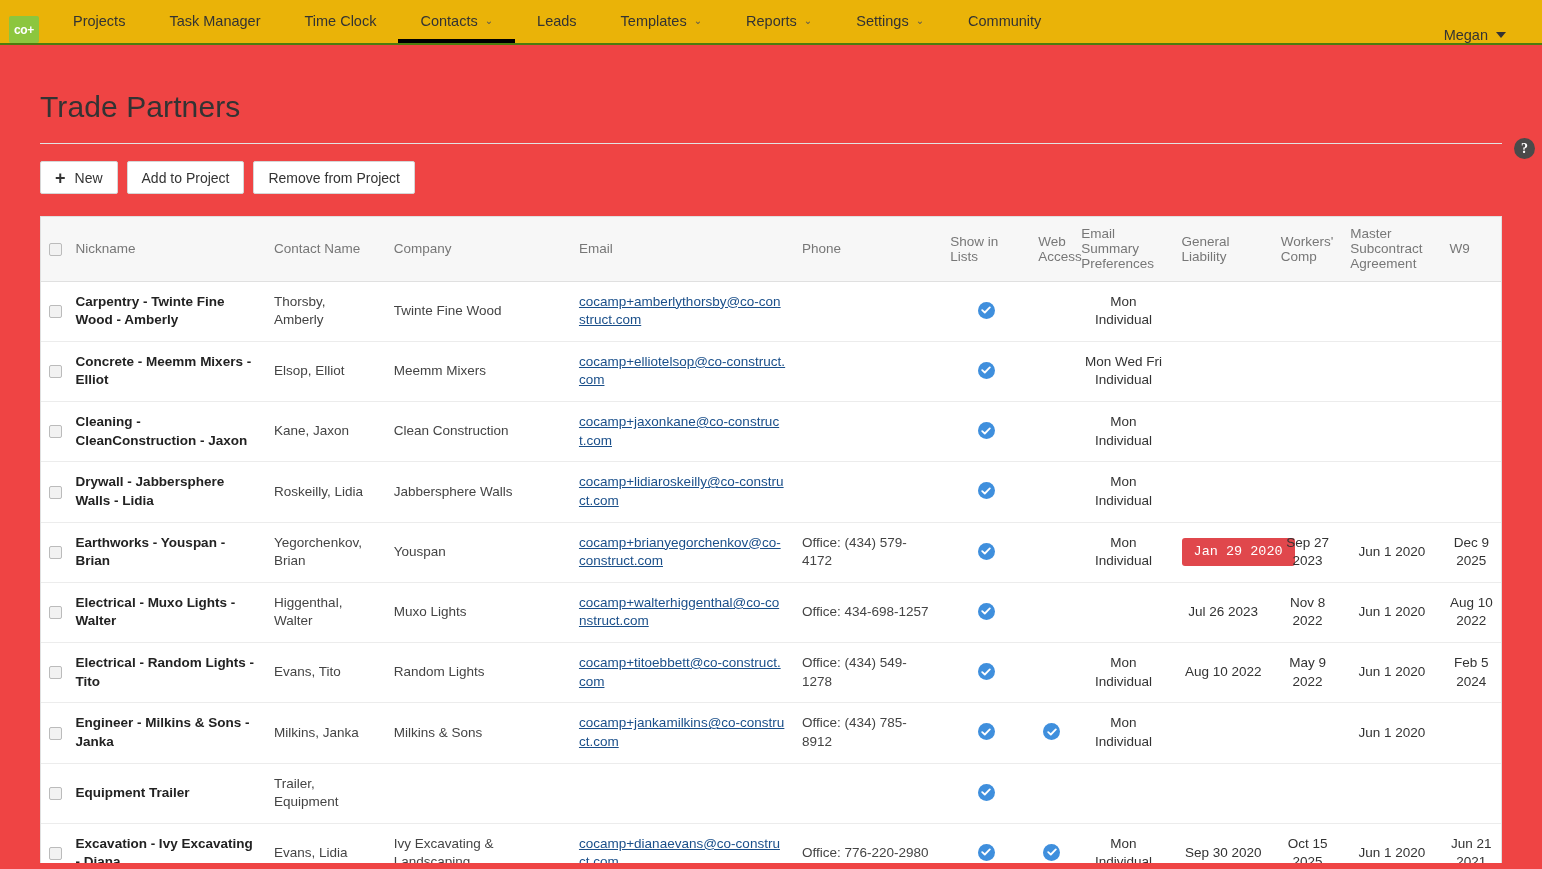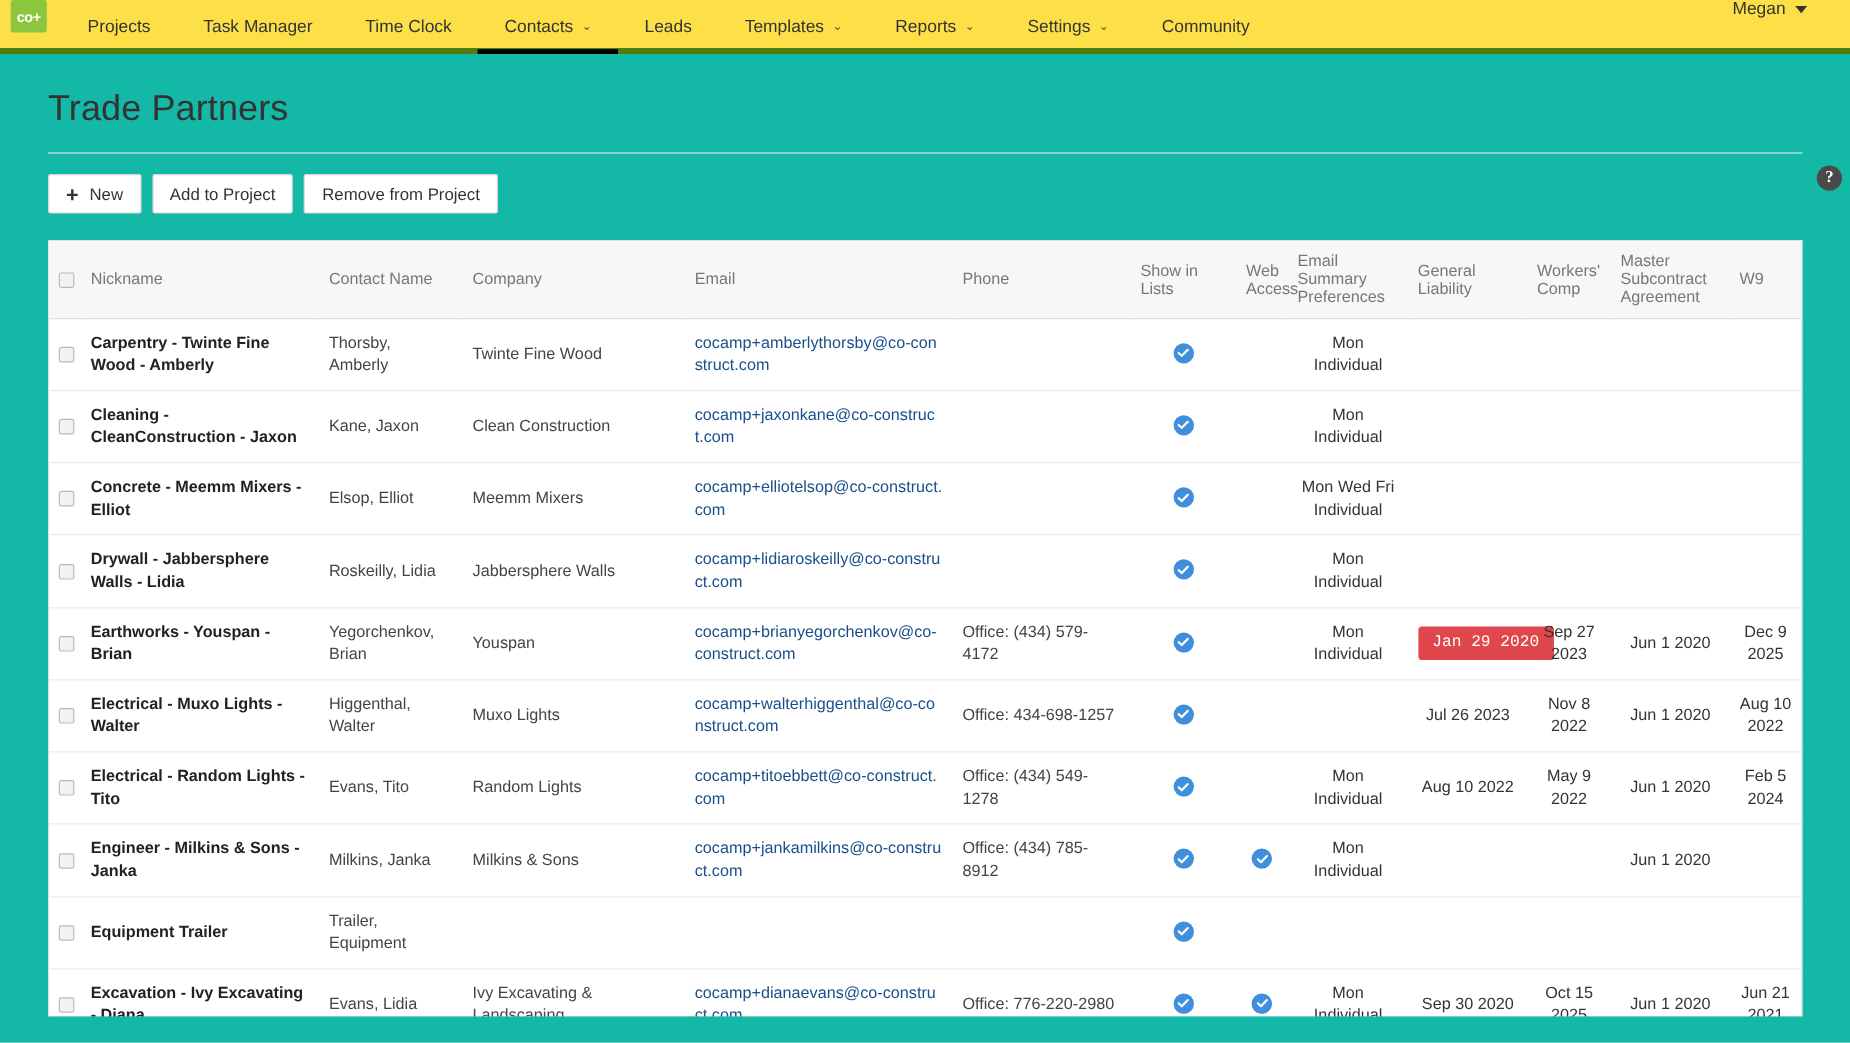--- a/index.html
+++ b/index.html
@@ -9,24 +9,24 @@
     overflow: hidden;
     background: #f0f0f0;
     font-family: "Liberation Sans", sans-serif;
     -webkit-font-smoothing: antialiased;
   }
 
   
   .topnav {
     position: relative;
     height: 45px;
-    background: #fde047;
-    display: flex;
-    align-items: flex-start;
-    border-bottom: 5px solid #4d7c0f;
+    background: #eab308;
+    display: flex;
+    align-items: flex-end;
+    border-bottom: 2px solid #4d7c0f;
     box-shadow: 0 1px 2px rgba(0,0,0,0.06);
   }
   .logo {
     width: 30px; height: 27px;
     margin-left: 9px; margin-right: 12px;
     background: #8cc63e;
     border-radius: 2px;
     color: #ffffff;
     font-size: 12px;
     font-weight: bold;
@@ -79,23 +79,23 @@
   .nav-right .tri {
     margin-left: 8px;
     width: 0; height: 0;
     border-left: 5px solid transparent;
     border-right: 5px solid transparent;
     border-top: 6px solid #333;
   }
 
   
   .page {
-    padding: 0 40px;
+    padding: 16px 40px;
     position: relative;
-    background: #14b8a6;
+    background: #ef4444;
     height: 824px;
   }
   .page-title {
     font-size: 30px;
     color: #333333;
     font-weight: normal;
     padding-top: 29px;
     margin: 0;
     letter-spacing: 0.1px;
   }
@@ -208,20 +208,21 @@
     width: 13px; height: 13px;
     border: 1px solid #bbbbbb;
     background: #f2f2f2;
     border-radius: 2px;
     display: inline-block;
     vertical-align: middle;
     cursor: pointer;
   }
   .email-link {
     color: #1a4f8a;
+    text-decoration: underline;
     cursor: pointer;
     word-break: break-all;
   }
   .check-circle {
     width: 17px; height: 17px;
     border-radius: 50%;
     background: #3f8fdd;
     display: inline-flex;
     align-items: center;
     justify-content: center;
@@ -354,60 +355,60 @@
             <td class="c"></td>
             <td class="esp">Mon
 Individual</td>
             <td class="c"></td>
             <td class="c"></td>
             <td class="c"></td>
             <td class="c"></td>
           </tr>
           <tr>
             <td><span class="chk"></span></td>
+            <td class="nick">Concrete - Meemm Mixers - Elliot</td>
+            <td class="sub">Elsop, Elliot</td>
+            <td class="sub">Meemm Mixers</td>
+            <td><span class="email-link">cocamp+elliotelsop@co-construct.com</span></td>
+            <td class="sub"></td>
+            <td class="c"><span class="check-circle">
+                <svg width="10" height="10" viewBox="0 0 10 10">
+                  <path d="M1.2 5.1 L3.8 7.5 L8.8 2.4" stroke="#ffffff" stroke-width="1.8" fill="none" stroke-linecap="round" stroke-linejoin="round"></path>
+                </svg>
+              </span></td>
+            <td class="c"></td>
+            <td class="esp">Mon Wed Fri
+Individual</td>
+            <td class="c"></td>
+            <td class="c"></td>
+            <td class="c"></td>
+            <td class="c"></td>
+          </tr>
+          <tr>
+            <td><span class="chk"></span></td>
             <td class="nick">Cleaning - CleanConstruction - Jaxon</td>
             <td class="sub">Kane, Jaxon</td>
             <td class="sub">Clean Construction</td>
             <td><span class="email-link">cocamp+jaxonkane@co-construct.com</span></td>
             <td class="sub"></td>
             <td class="c"><span class="check-circle">
                 <svg width="10" height="10" viewBox="0 0 10 10">
                   <path d="M1.2 5.1 L3.8 7.5 L8.8 2.4" stroke="#ffffff" stroke-width="1.8" fill="none" stroke-linecap="round" stroke-linejoin="round"></path>
                 </svg>
               </span></td>
             <td class="c"></td>
             <td class="esp">Mon
 Individual</td>
             <td class="c"></td>
             <td class="c"></td>
             <td class="c"></td>
             <td class="c"></td>
           </tr>
           <tr>
             <td><span class="chk"></span></td>
-            <td class="nick">Concrete - Meemm Mixers - Elliot</td>
-            <td class="sub">Elsop, Elliot</td>
-            <td class="sub">Meemm Mixers</td>
-            <td><span class="email-link">cocamp+elliotelsop@co-construct.com</span></td>
-            <td class="sub"></td>
-            <td class="c"><span class="check-circle">
-                <svg width="10" height="10" viewBox="0 0 10 10">
-                  <path d="M1.2 5.1 L3.8 7.5 L8.8 2.4" stroke="#ffffff" stroke-width="1.8" fill="none" stroke-linecap="round" stroke-linejoin="round"></path>
-                </svg>
-              </span></td>
-            <td class="c"></td>
-            <td class="esp">Mon Wed Fri
-Individual</td>
-            <td class="c"></td>
-            <td class="c"></td>
-            <td class="c"></td>
-            <td class="c"></td>
-          </tr>
-          <tr>
-            <td><span class="chk"></span></td>
             <td class="nick">Drywall - Jabbersphere Walls - Lidia</td>
             <td class="sub">Roskeilly, Lidia</td>
             <td class="sub">Jabbersphere Walls</td>
             <td><span class="email-link">cocamp+lidiaroskeilly@co-construct.com</span></td>
             <td class="sub"></td>
             <td class="c"><span class="check-circle">
                 <svg width="10" height="10" viewBox="0 0 10 10">
                   <path d="M1.2 5.1 L3.8 7.5 L8.8 2.4" stroke="#ffffff" stroke-width="1.8" fill="none" stroke-linecap="round" stroke-linejoin="round"></path>
                 </svg>
               </span></td>

